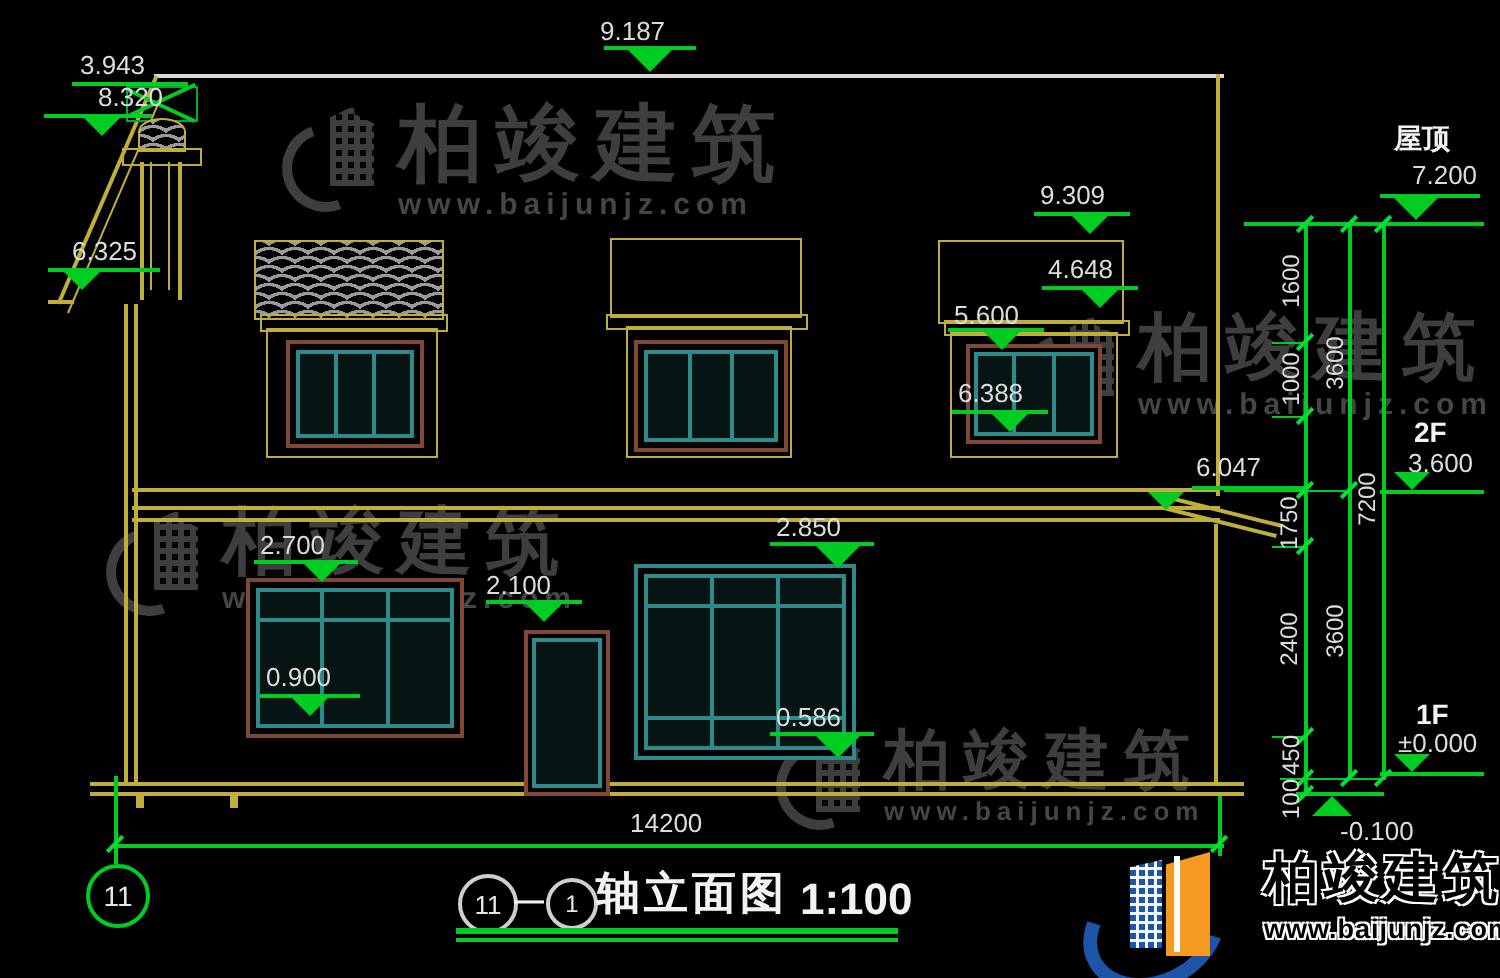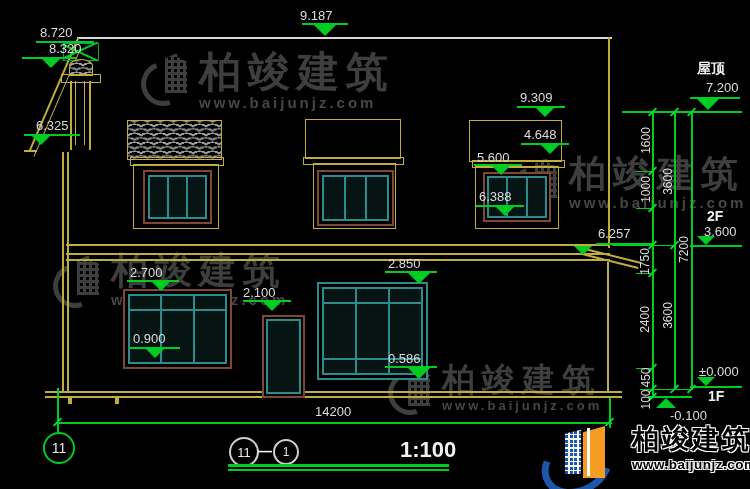--- a/index.html
+++ b/index.html
@@ -212,21 +212,21 @@
         <div class="pane"></div>
         <div class="pane"></div>
       </div>
     </div>
   </div>
 
   <div class="t" style="left:300px;top:9px;">9.187</div>
   <div class="hl g" style="left:302px;top:23px;width:46px;height:2px;"></div>
   <div class="tri" style="left:314px;top:25px;"></div>
 
-  <div class="t" style="left:40px;top:26px;">8.720</div>
+  <div class="t" style="left:40px;top:26px;">3.943</div>
   <div class="hl g" style="left:36px;top:41px;width:58px;height:2px;"></div>
 
   <div class="t" style="left:25px;top:42px;margin-left:24px;">8.320</div>
   <div class="hl g" style="left:22px;top:57px;width:54px;height:2px;"></div>
   <div class="tri sm" style="left:42px;top:59px;"></div>
 
   <div class="t" style="left:36px;top:119px;">6.325</div>
   <div class="hl g" style="left:24px;top:134px;width:56px;height:2px;"></div>
   <div class="tri sm" style="left:32px;top:136px;"></div>
 
@@ -239,21 +239,21 @@
   <div class="tri sm" style="left:541px;top:145px;"></div>
 
   <div class="t" style="left:477px;top:151px;">5.600</div>
   <div class="hl g" style="left:474px;top:164px;width:48px;height:2px;"></div>
   <div class="tri sm" style="left:492px;top:166px;"></div>
 
   <div class="t" style="left:479px;top:190px;">6.388</div>
   <div class="hl g" style="left:476px;top:205px;width:48px;height:2px;"></div>
   <div class="tri sm" style="left:496px;top:207px;"></div>
 
-  <div class="t" style="left:598px;top:227px;">6.257</div>
+  <div class="t" style="left:598px;top:227px;">6.047</div>
   <div class="hl g" style="left:596px;top:243px;width:58px;height:2px;"></div>
   <div class="tri sm" style="left:574px;top:246px;"></div>
 
   <div class="t" style="left:130px;top:266px;">2.700</div>
   <div class="hl g" style="left:127px;top:280px;width:52px;height:2px;"></div>
   <div class="tri sm" style="left:152px;top:282px;"></div>
 
   <div class="t" style="left:243px;top:286px;">2.100</div>
   <div class="hl g" style="left:243px;top:300px;width:48px;height:2px;"></div>
   <div class="tri sm" style="left:263px;top:302px;"></div>
@@ -263,31 +263,31 @@
   <div class="tri sm" style="left:146px;top:349px;"></div>
 
   <div class="t" style="left:388px;top:257px;">2.850</div>
   <div class="hl g" style="left:385px;top:271px;width:52px;height:2px;"></div>
   <div class="tri" style="left:408px;top:273px;"></div>
 
   <div class="t" style="left:388px;top:352px;">0.586</div>
   <div class="hl g" style="left:385px;top:366px;width:52px;height:2px;"></div>
   <div class="tri" style="left:408px;top:368px;"></div>
 
-  <div class="t tb" style="left:697px;top:62px;font-size:14px;font-family:Liberation Mono, monospace;">屋顶</div>
+  <div class="t tb" style="left:697px;top:62px;font-size:14px;">屋顶</div>
   <div class="t" style="left:706px;top:81px;">7.200</div>
   <div class="hl g" style="left:690px;top:97px;width:50px;"></div>
   <div class="tri" style="left:697px;top:99px;"></div>
 
   <div class="t tb" style="left:707px;top:209px;font-size:14px;">2F</div>
   <div class="t" style="left:704px;top:225px;">3.600</div>
   <div class="tri sm" style="left:697px;top:236px;"></div>
   <div class="hl g" style="left:690px;top:245px;width:52px;"></div>
 
-  <div class="t tb" style="left:708px;top:350px;font-size:14px;margin-top:39px;">1F</div>
+  <div class="t tb" style="left:708px;top:350px;font-size:14px;">1F</div>
   <div class="t" style="left:699px;top:365px;">±0.000</div>
   <div class="tri sm" style="left:697px;top:377px;"></div>
   <div class="hl g" style="left:690px;top:386px;width:52px;"></div>
 
   <div class="hl g" style="left:648px;top:396px;width:44px;"></div>
   <div class="abs" style="left:656px;top:398px;width:0;height:0;border-left:10px solid transparent;border-right:10px solid transparent;border-bottom:10px solid #00cc22;"></div>
   <div class="t" style="left:670px;top:409px;">-0.100</div>
 
   <div class="hl g" style="left:622px;top:111px;width:120px;"></div>
   <div class="vl g" style="left:652px;top:111px;height:287px;"></div>
@@ -330,20 +330,21 @@
   <div class="hl g" style="left:57px;top:422px;width:555px;"></div>
   <div class="slash" style="left:52px;top:421px;"></div>
   <div class="slash" style="left:604px;top:421px;"></div>
   <div class="t" style="left:315px;top:405px;">14200</div>
 
   <div class="bubble" style="left:43px;top:432px;width:28px;height:28px;border:2px solid #00cc22;font-size:14px;">11</div>
 
   <div class="bubble" style="left:229px;top:437px;width:26px;height:26px;border:2px solid #cfcfcf;font-size:13px;">11</div>
   <div class="t tb" style="left:257px;top:443px;font-size:15px;">—</div>
   <div class="bubble" style="left:273px;top:439px;width:22px;height:22px;border:2px solid #cfcfcf;font-size:12px;">1</div>
+  <div class="t tb" style="left:298px;top:436px;font-size:22px;letter-spacing:2px;">轴立面图</div>
   <div class="t tb" style="left:400px;top:439px;font-size:22px;">1:100</div>
   <div class="hl g" style="left:228px;top:464px;width:221px;height:3px;"></div>
   <div class="hl g" style="left:228px;top:469px;width:221px;height:1.5px;"></div>
 
   <div class="abs" style="left:538px;top:420px;width:212px;height:69px;">
     <div class="abs" style="left:0;top:2px;width:92px;height:64px;">
       <div class="abs" style="left:2px;top:14px;width:60px;height:44px;border:7px solid transparent;border-left-color:#1d55a8;border-bottom-color:#1d55a8;border-radius:50%;transform:rotate(-28deg);"></div>
       <div class="abs" style="left:27px;top:8px;width:16px;height:44px;background-color:#1d55a8;background-image:repeating-linear-gradient(0deg,transparent 0 3px,rgba(255,255,255,.95) 3px 4.5px),repeating-linear-gradient(90deg,transparent 0 3px,rgba(255,255,255,.95) 3px 4.5px);clip-path:polygon(0 8%,100% 0,100% 100%,0 100%);"></div>
       <div class="abs" style="left:45px;top:4px;width:22px;height:52px;background:#f59b22;clip-path:polygon(0 12%,100% 0,100% 100%,0 100%);"></div>
       <div class="abs" style="left:49px;top:6px;width:3px;height:48px;background:#fff;"></div>

